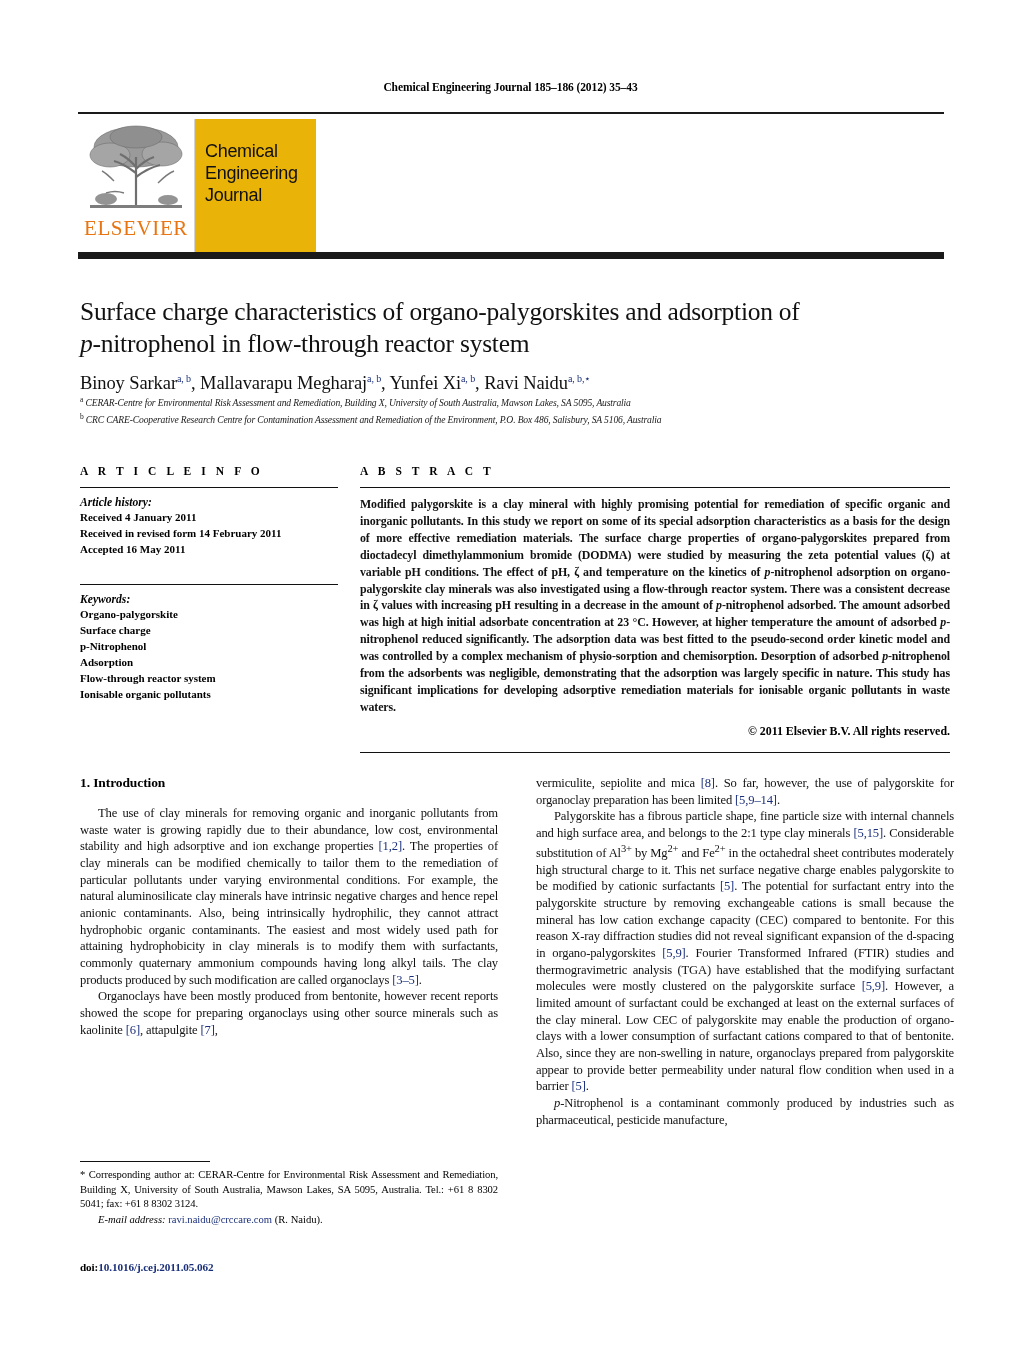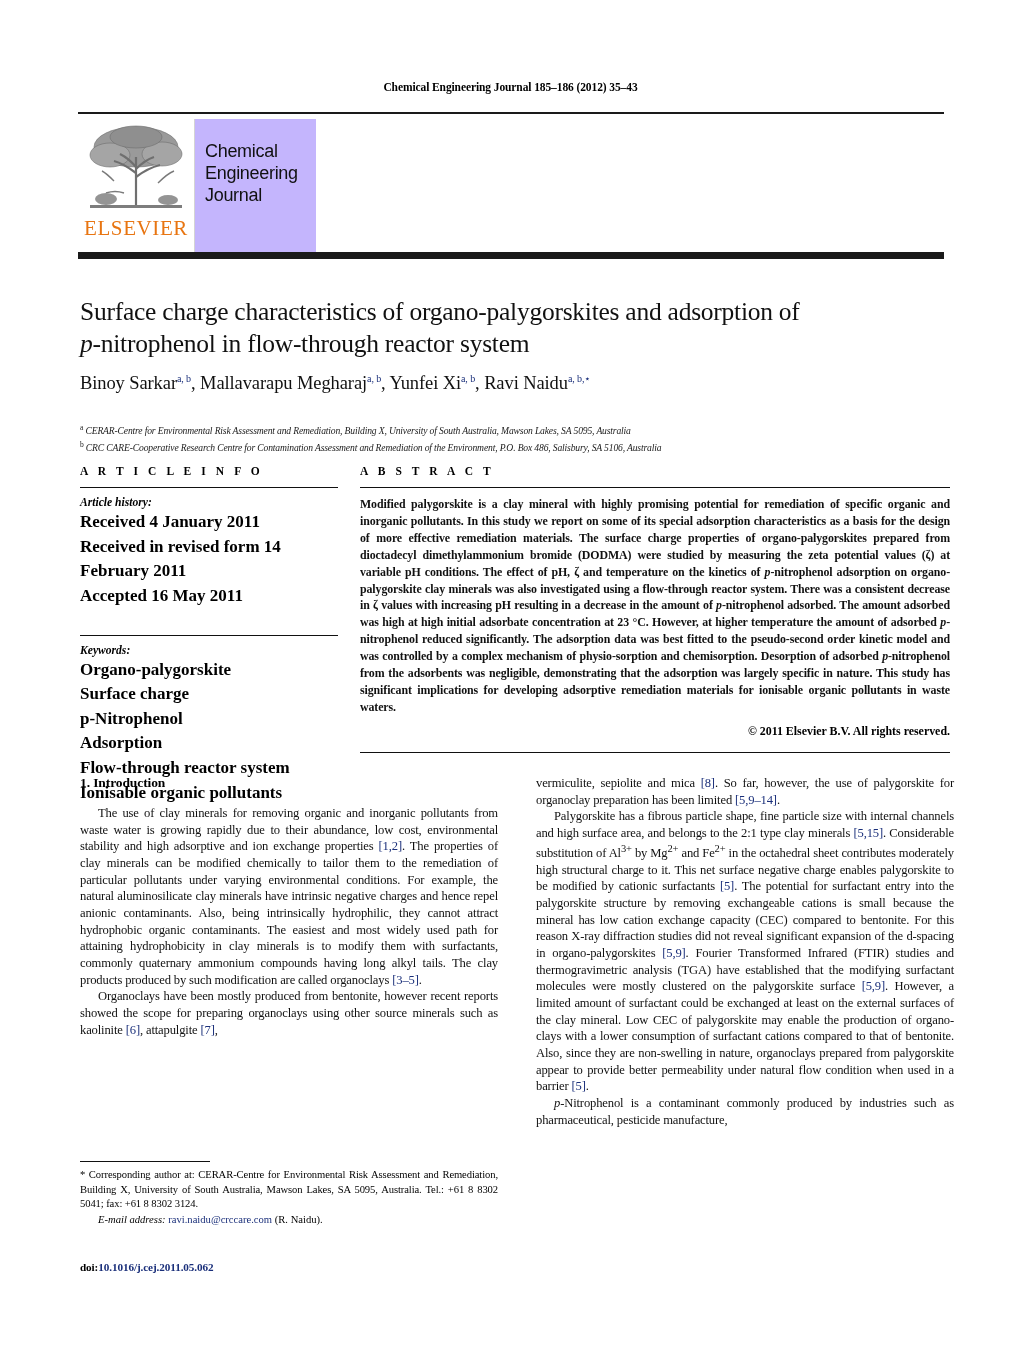--- a/index.html
+++ b/index.html
@@ -103,21 +103,21 @@
     font-family: "Liberation Sans", sans-serif;
     letter-spacing: 1.1px;
     color: #333;
   }
   .homepage-line .url {
     color: #2b4a9b;
   }
   .cover-box {
     flex: 0 0 122px;
     width: 122px;
-    background: #c4b5fd;
+    background: #eab308;
     border-left: 1px solid #d4d4d4;
     display: flex;
     align-items: flex-start;
     padding-top: 22px;
     padding-left: 10px;
     box-sizing: border-box;
   }
   .cover-title {
     font-family: "Liberation Sans", sans-serif;
     font-size: 18px;
@@ -154,21 +154,21 @@
     font-size: 18.5px;
     color: #111;
     letter-spacing: -0.1px;
   }
   .authors sup {
     font-size: 10px;
     color: #1a2f7a;
     vertical-align: super;
   }
   .affiliations {
-    margin-top: 28px;
+    margin-top: 0;
     font-size: 9.6px;
     font-style: italic;
     line-height: 1.55;
     color: #1a1a1a;
     letter-spacing: -0.15px;
   }
   .affiliations sup {
     font-style: normal;
     font-size: 7.5px;
     vertical-align: super;
@@ -203,21 +203,21 @@
     margin-top: 10px;
     margin-bottom: 8px;
   }
   .info-head {
     font-size: 11.6px;
     font-style: italic;
     font-weight: bold;
     margin-bottom: 1px;
   }
   .info-line {
-    font-size: 17px;
+    font-size: 11px;
     line-height: 1.45;
     font-weight: bold;
   }
   .info-gap {
     height: 16px;
   }
   .abstract-body {
     font-size: 11.9px;
     line-height: 1.42;
     text-align: justify;

